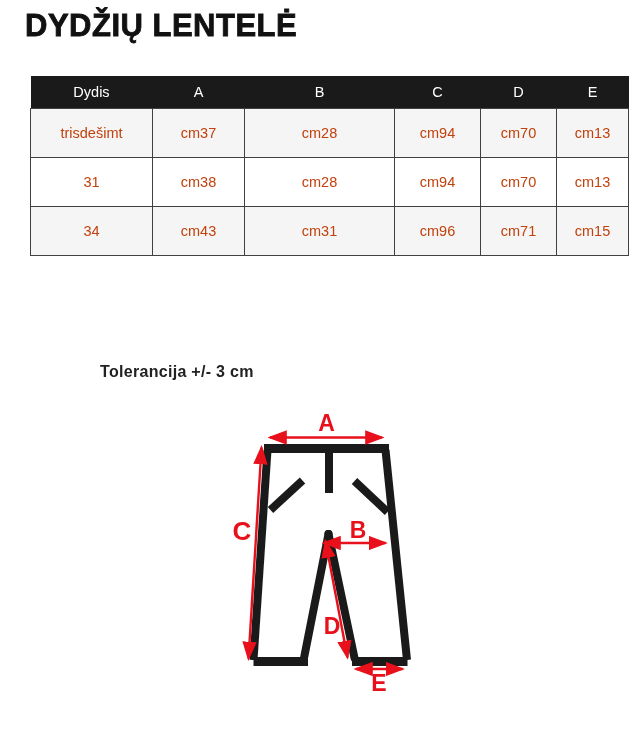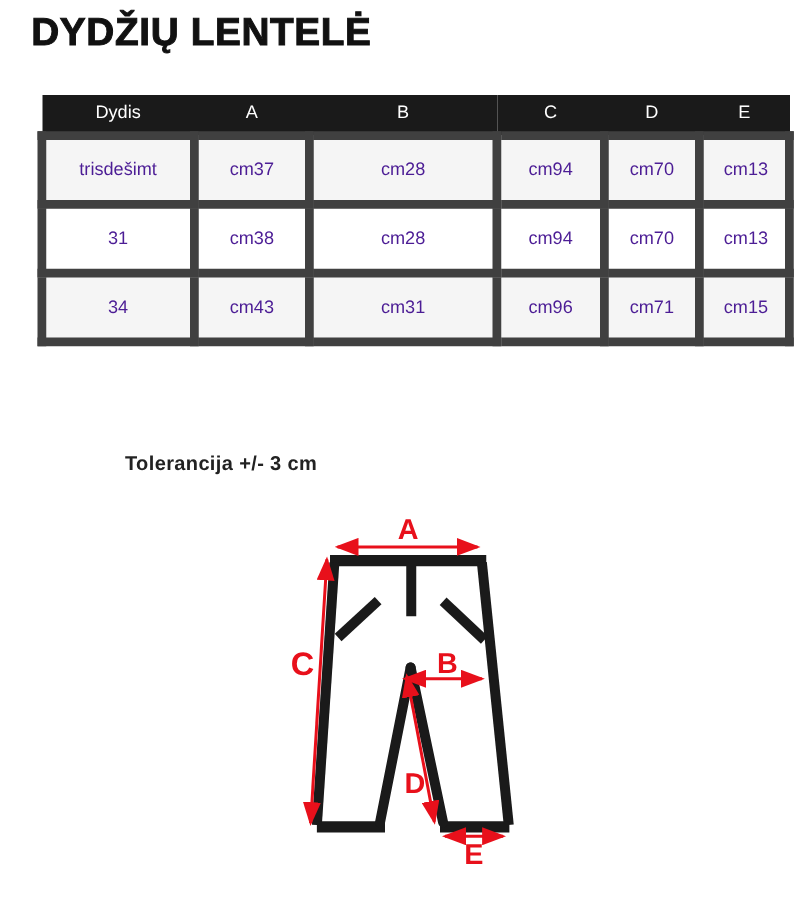--- a/index.html
+++ b/index.html
@@ -45,22 +45,22 @@
     text-align: center;
     border: none;
     padding: 0;
   }
   table.size-table tbody tr {
     height: 34.5px;
   }
   table.size-table tbody tr.odd  { background: #f5f5f5; }
   table.size-table tbody tr.even { background: #ffffff; }
   table.size-table td {
-    border: 7px solid #404040;
-    color: #4c1d95;
+    border: 1px solid #404040;
+    color: #c2410c;
     text-align: center;
     padding: 16px;
     font-weight: 400;
   }
   .tolerance-note {
     position: absolute;
     left: 100px;
     top: 363px;
     width: 520px;
     font-size: 16px;

